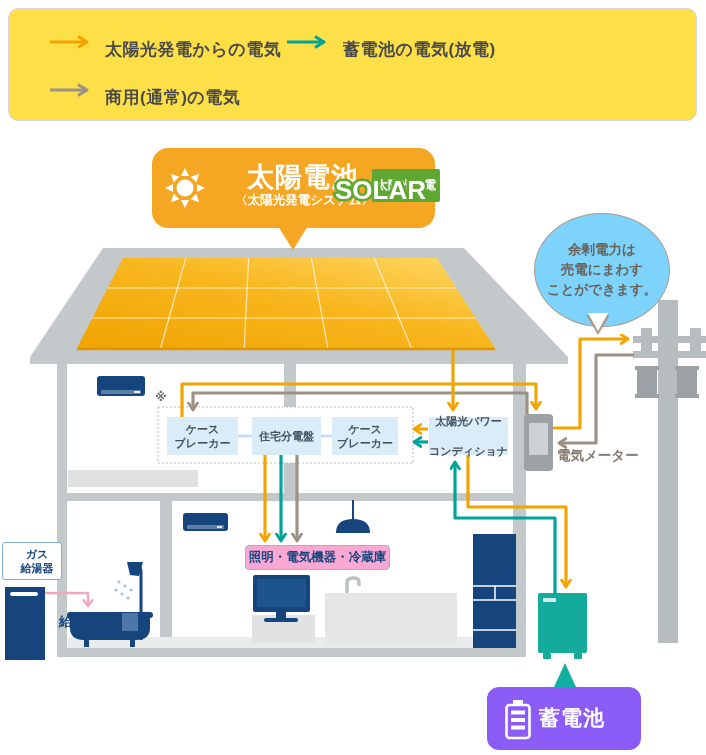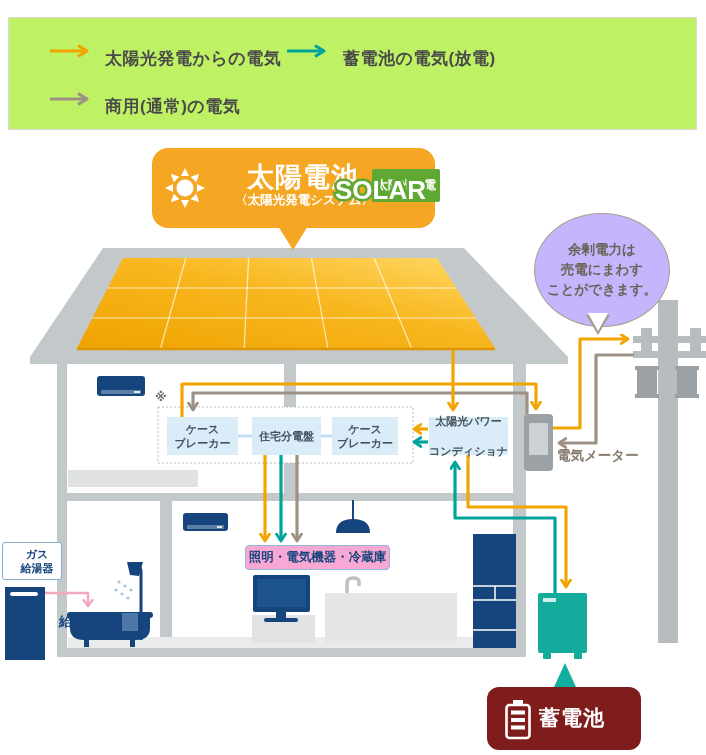--- a/index.html
+++ b/index.html
@@ -1,59 +1,59 @@
 <!DOCTYPE html>
 <html><head>
 <meta charset="utf-8">
 <style>
   html,body{margin:0;padding:0;background:#fff;}
   .stage{position:relative;width:706px;height:755px;background:#fff;overflow:hidden;
          font-family:"Liberation Sans","DejaVu Sans",sans-serif;}
   .abs{position:absolute;}
   svg{display:block;}
   
-  .legend{position:absolute;left:8px;top:8px;width:687px;height:111px;background:#bef264;
-          border:1px solid #D9D9D9;border-radius:0;margin-top:9px;}
+  .legend{position:absolute;left:8px;top:8px;width:687px;height:111px;background:#fde047;
+          border:1px solid #D9D9D9;border-radius:10px;}
   .legend .lab{position:absolute;font-size:17px;font-weight:600;color:#4A4A4A;letter-spacing:.5px;white-space:nowrap;}
   
   .callout{position:absolute;left:152px;top:148px;width:283px;height:80px;background:#F5A622;border-radius:16px;}
   .callout .ptr{position:absolute;left:126px;top:78px;width:0;height:0;
                 border-left:15px solid transparent;border-right:15px solid transparent;border-top:24px solid #F5A622;}
   .callout .title{position:absolute;left:55px;top:11px;width:152px;text-align:right;
                   font-size:27px;font-weight:bold;color:#fff;letter-spacing:1px;white-space:nowrap;}
   .callout .subtitle{position:absolute;left:40px;top:44px;width:182px;text-align:right;
                   font-size:12.5px;font-weight:600;color:#fff;white-space:nowrap;}
   .solar-tag{position:absolute;left:220px;top:21px;background:#5FA833;color:#fff;font-size:12px;
              font-weight:bold;padding:8px 4px;border-radius:2px;white-space:nowrap;}
   .solar-word{position:absolute;left:183px;top:27px;font-size:26px;font-weight:800;letter-spacing:0px;white-space:nowrap;}
   .solar-word .back{-webkit-text-stroke:5px #5FA833;color:#5FA833;}
   .solar-word .front{position:absolute;left:0;top:0;color:#fff;}
   
-  .bubble{position:absolute;left:534px;top:213px;width:134px;height:112px;background:#c4b5fd;
+  .bubble{position:absolute;left:534px;top:213px;width:134px;height:112px;background:#7dd3fc;
           border:1.5px solid #A99D90;border-radius:50%;display:flex;flex-direction:column;
           justify-content:center;align-items:center;text-align:center;
           font-size:13.5px;font-weight:bold;color:#6B6257;line-height:1.5;}
   .bubble-ptr-back{position:absolute;left:586px;top:315px;width:0;height:0;
           border-left:12px solid transparent;border-right:12px solid transparent;border-top:20px solid #A99D90;}
   .bubble-ptr-front{position:absolute;left:588px;top:313px;width:0;height:0;
           border-left:10px solid transparent;border-right:10px solid transparent;border-top:18px solid #fff;}
   
   .cbox{position:absolute;background:#D9ECF8;display:flex;flex-direction:column;justify-content:center;
         align-items:center;font-size:11px;font-weight:600;color:#44525E;line-height:14px;text-align:center;white-space:nowrap;}
   .note-mark{position:absolute;left:155px;top:390px;font-size:12px;color:#6E6E6E;font-weight:bold;}
   .loads-box{position:absolute;left:245px;top:545px;width:143px;height:23px;background:#f9a8d4;
         border:1.5px solid #8FB8D8;border-radius:4px;display:flex;justify-content:center;align-items:center;
         font-size:12.5px;font-weight:bold;color:#16457D;white-space:nowrap;}
   .meter-label{position:absolute;left:557px;top:447px;font-size:13.5px;font-weight:600;color:#847A6D;white-space:nowrap;}
   .heater-label{position:absolute;left:2px;top:542px;width:48px;height:36px;background:#fff;
         border:1px solid #86AED2;border-radius:3px;display:flex;flex-direction:column;justify-content:center;
         align-items:center;font-size:11px;font-weight:bold;color:#16457D;line-height:14px;padding-left:10px;}
   .hot-label{position:absolute;left:59px;top:571px;font-size:13.5px;font-weight:bold;color:#16457D;margin-top:42px;}
   
-  .bat-bubble{position:absolute;left:487px;top:687px;width:154px;height:63px;background:#7f1d1d;border-radius:12px;}
+  .bat-bubble{position:absolute;left:487px;top:687px;width:154px;height:63px;background:#8b5cf6;border-radius:12px;}
   .bat-bubble .ptr{position:absolute;left:67px;top:-24px;width:0;height:0;
         border-left:11px solid transparent;border-right:11px solid transparent;border-bottom:24px solid #10AF9F;}
   .bat-bubble .txt{position:absolute;left:52px;top:17px;font-size:21px;font-weight:bold;color:#fff;letter-spacing:1px;white-space:nowrap;}
   .bat-bubble .bicon{position:absolute;left:17px;top:13px;}
 </style>
 </head>
 <body>
 
 <div class="stage">
 

